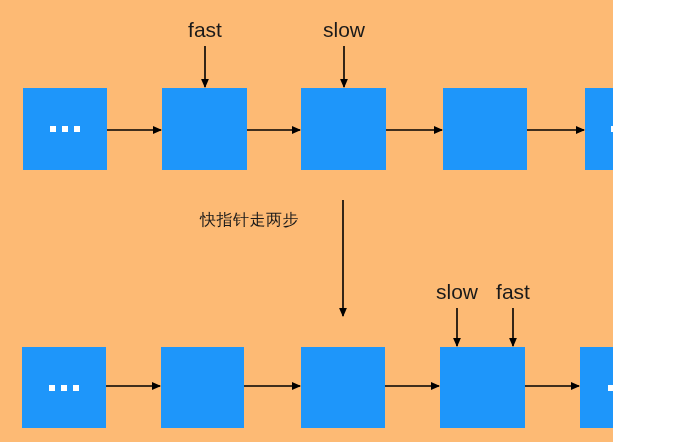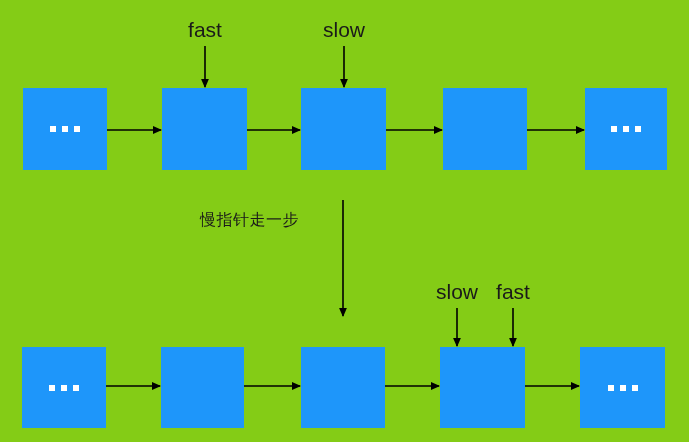--- a/index.html
+++ b/index.html
@@ -5,23 +5,23 @@
   html, body {
     margin: 0;
     padding: 0;
     background: #ffffff;
   }
   body {
     font-family: "Liberation Sans", "DejaVu Sans", sans-serif;
   }
   #canvas {
     position: relative;
-    width: 689px;
+    width: 613px;
     height: 442px;
-    background: #84cc16;
+    background: #fdba74;
     overflow: hidden;
   }
   .node {
     position: absolute;
     background: #1e96fa;
     display: flex;
     align-items: center;
     justify-content: center;
   }
   .ellipsis {
@@ -78,21 +78,21 @@
     <span class="ellipsis">
         <i></i>
         <i></i>
         <i></i>
       </span>
   </div>
 
   <div class="label" style="left:205px; top:29px; transform:translate(-50%,-50%);">fast</div>
   <div class="label" style="left:344px; top:29px; transform:translate(-50%,-50%);">slow</div>
 
-  <div class="cjk-label" style="left:200px; top:207px;">慢指针走一步</div>
+  <div class="cjk-label" style="left:200px; top:207px;">快指针走两步</div>
 
   <div class="node" style="left:22px; top:347px; width:84px; height:81px;">
     <span class="ellipsis">
         <i></i>
         <i></i>
         <i></i>
       </span>
   </div>
   <div class="node" style="left:161px; top:347px; width:83px; height:81px;"></div>
   <div class="node" style="left:301px; top:347px; width:84px; height:81px;"></div>

